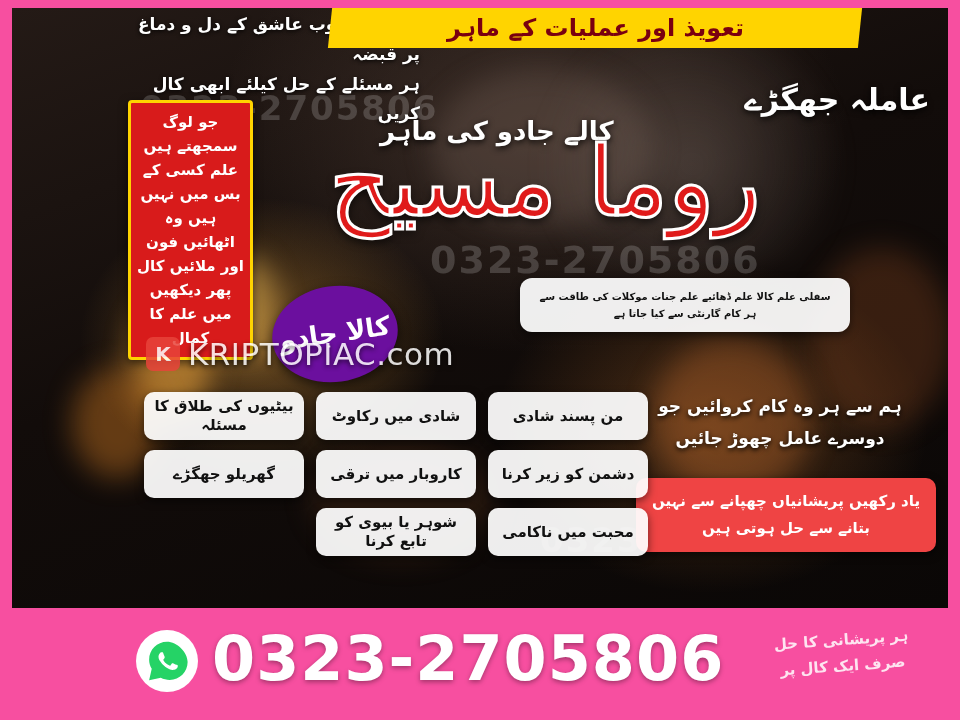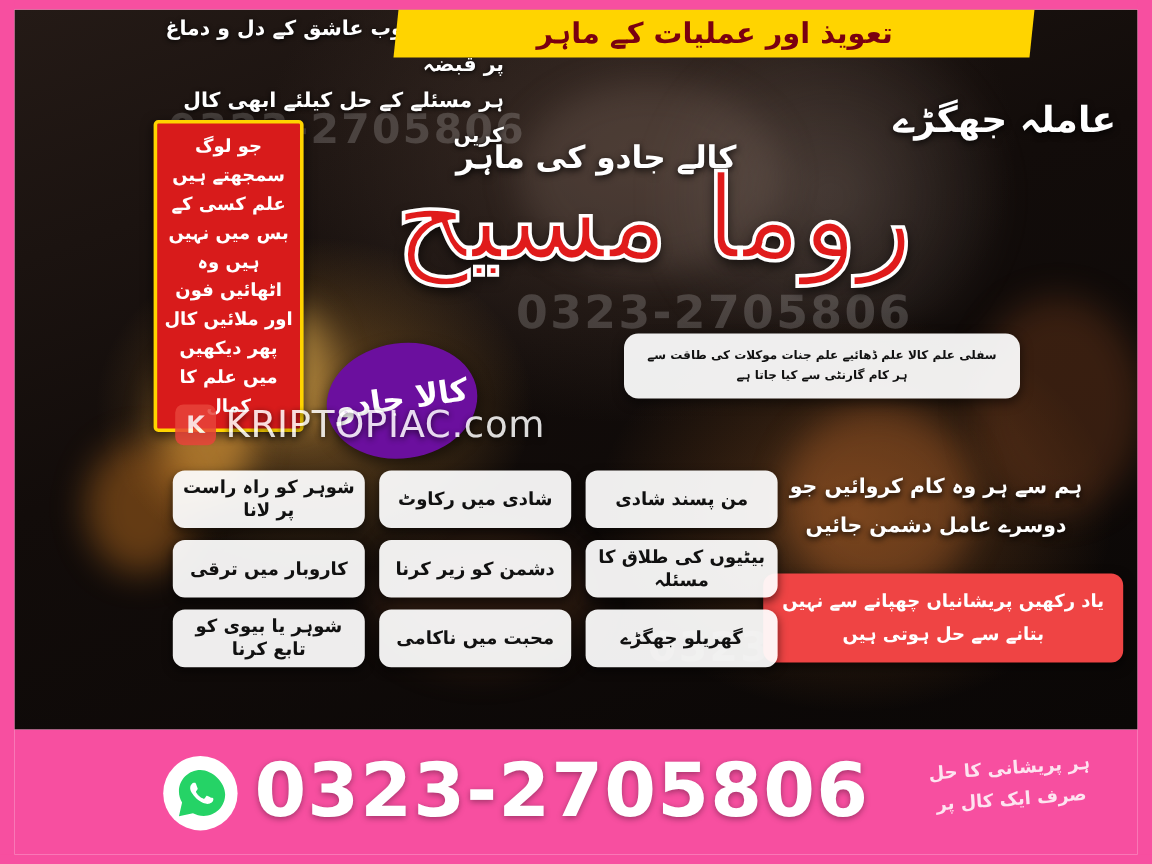--- a/index.html
+++ b/index.html
@@ -416,28 +416,27 @@
   <div class="left-red-box">
     <div class="txt">جو لوگ سمجھتے ہیں علم کسی کے بس میں نہیں ہیں وہ اٹھائیں فون اور ملائیں کال پھر دیکھیں میں علم کا کمال</div>
   </div>
 
   <div class="info-box">سفلی علم کالا علم ڈھائیے علم جنات موکلات کی طاقت سے ہر کام گارنٹی سے کیا جاتا ہے</div>
 
   <div class="stamp">
     <span>کالا جادو</span>
   </div>
 
-  <div class="right-note">ہم سے ہر وہ کام کروائیں جو دوسرے عامل دشمن جائیں</div>
+  <div class="right-note">ہم سے ہر وہ کام کروائیں جو دوسرے عامل چھوڑ جائیں</div>
 
   <div class="black-box">یاد رکھیں پریشانیاں چھپانے سے نہیں بتانے سے حل ہوتی ہیں</div>
 
   <div class="services">
     <div class="pill">من پسند شادی</div>
     <div class="pill">شادی میں رکاوٹ</div>
-    <div class="pill">شوہر کو راہ راست پر لانا</div>
     <div class="pill">بیٹیوں کی طلاق کا مسئلہ</div>
     <div class="pill">دشمن کو زیر کرنا</div>
     <div class="pill">کاروبار میں ترقی</div>
     <div class="pill">گھریلو جھگڑے</div>
     <div class="pill">محبت میں ناکامی</div>
     <div class="pill">شوہر یا بیوی کو تابع کرنا</div>
   </div>
 
   <div class="watermark">
     <div class="wm-logo">K</div>

